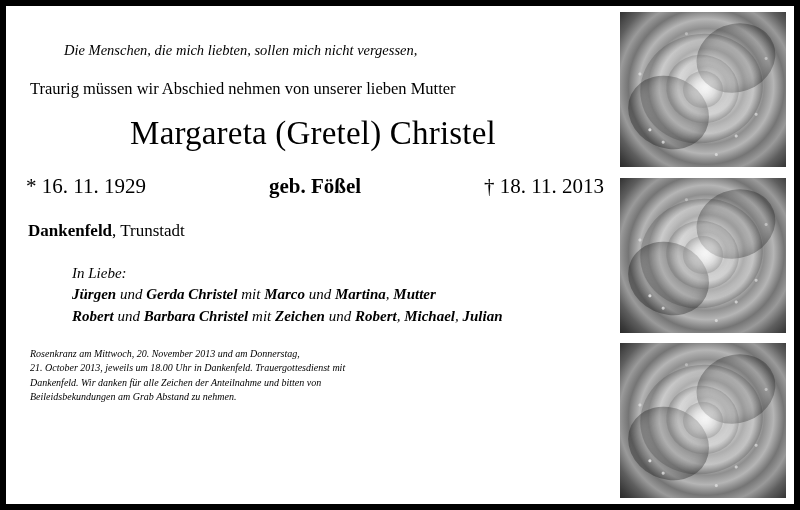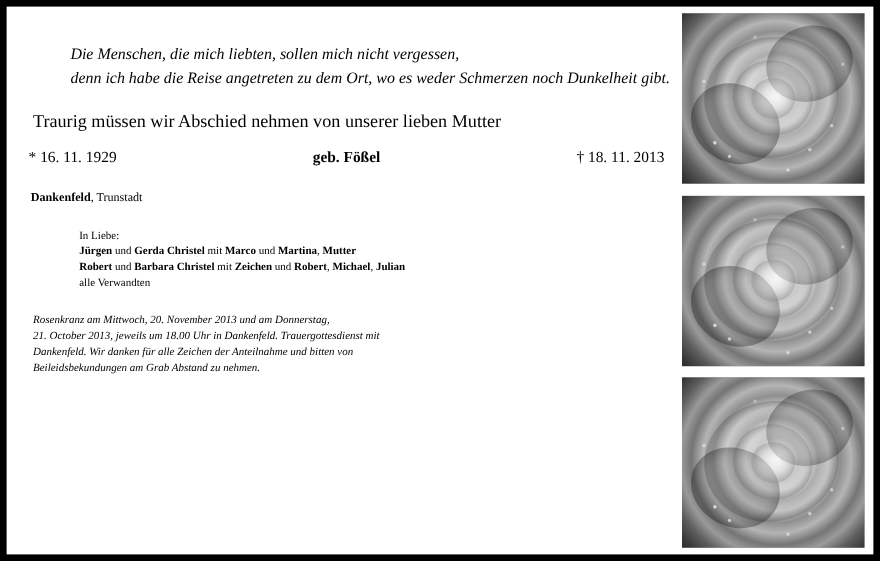--- a/index.html
+++ b/index.html
@@ -96,79 +96,79 @@
     font-size: 33px;
     letter-spacing: 0.2px;
     text-align: center;
     margin: 4px 0 22px 0;
     padding-right: 6px;
   }
   .dates {
     display: flex;
     justify-content: space-between;
     align-items: flex-start;
-    font-size: 14px;
+    font-size: 21px;
     padding: 0 6px 0 4px;
     margin-bottom: 22px;
   }
   .dates .born { }
   .dates .maiden { font-weight: bold; }
   .dates .died { }
   .place {
-    font-size: 11px;
+    font-size: 17px;
     padding-left: 6px;
     margin-bottom: 22px;
   }
   .place b { font-weight: bold; }
   .family {
-    font-size: 10px;
+    font-size: 15px;
     line-height: 1.42;
     padding-left: 50px;
     margin-bottom: 20px;
+    font-style: italic;
   }
   .family .lead { }
   .family b { font-weight: bold; }
   .service {
     font-size: 10px;
     line-height: 1.45;
     padding-left: 8px;
     padding-right: 2px;
     font-style: italic;
   }
 </style>
 </head>
 <body>
 
 <div class="page">
 
   <div class="content">
 
     <div class="verse">
       <div>Die Menschen, die mich liebten, sollen mich nicht vergessen,</div>
-      <div>denn ich habe die Reise angetreten zu dem Ort, wo es weder Schmerzen noch Dunkelheit gibt.</div>
     </div>
 
     <div class="intro">Traurig müssen wir Abschied nehmen von unserer lieben Mutter</div>
 
+    <div class="name">Margareta (Gretel) Christel</div>
 
     <div class="dates">
       <span class="born">* 16. 11. 1929</span>
       <span class="maiden">geb. Fößel</span>
       <span class="died">† 18. 11. 2013</span>
     </div>
 
     <div class="place">
       <b>Dankenfeld</b><span>, Trunstadt</span>
     </div>
 
     <div class="family">
       <div class="lead">In Liebe:</div>
       <div><b>Jürgen</b><span> und </span><b>Gerda Christel</b><span> mit </span><b>Marco</b><span> und </span><b>Martina</b><span>, </span><b>Mutter</b></div>
       <div><b>Robert</b><span> und </span><b>Barbara Christel</b><span> mit </span><b>Zeichen</b><span> und </span><b>Robert</b><span>, </span><b>Michael</b><span>, </span><b>Julian</b></div>
-      <div>alle Verwandten</div>
     </div>
 
     <div class="service">
       <div>Rosenkranz am Mittwoch, 20. November 2013 und am Donnerstag,</div>
       <div>21. October 2013, jeweils um 18.00 Uhr in Dankenfeld. Trauergottesdienst mit</div>
       <div>Dankenfeld. Wir danken für alle Zeichen der Anteilnahme und bitten von</div>
       <div>Beileidsbekundungen am Grab Abstand zu nehmen.</div>
     </div>
 
   </div>

